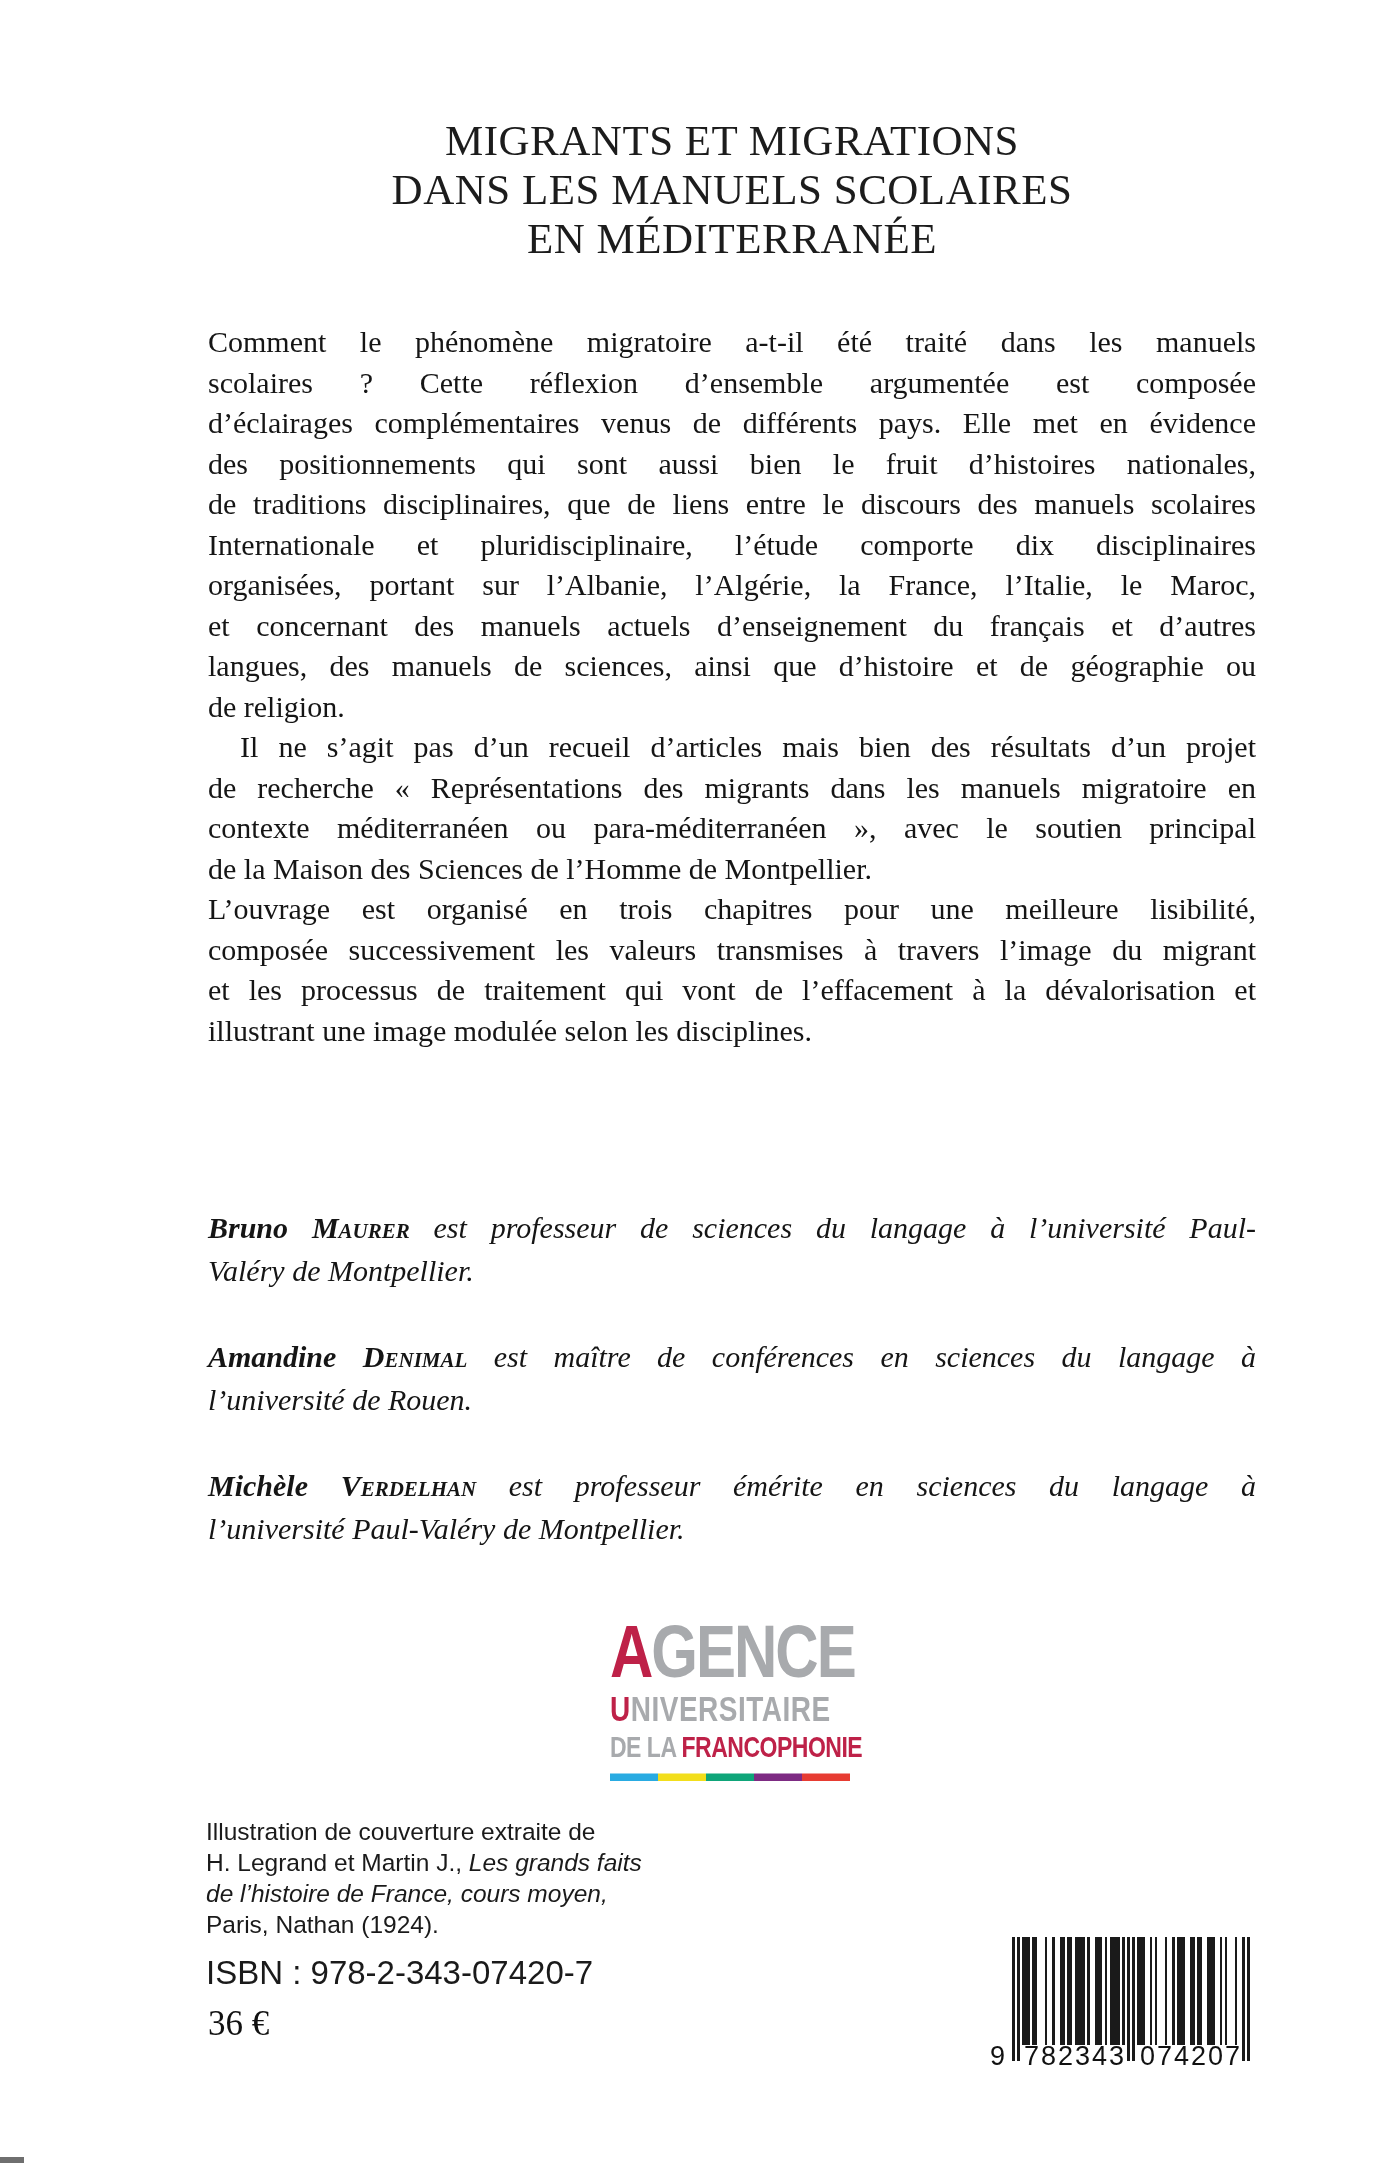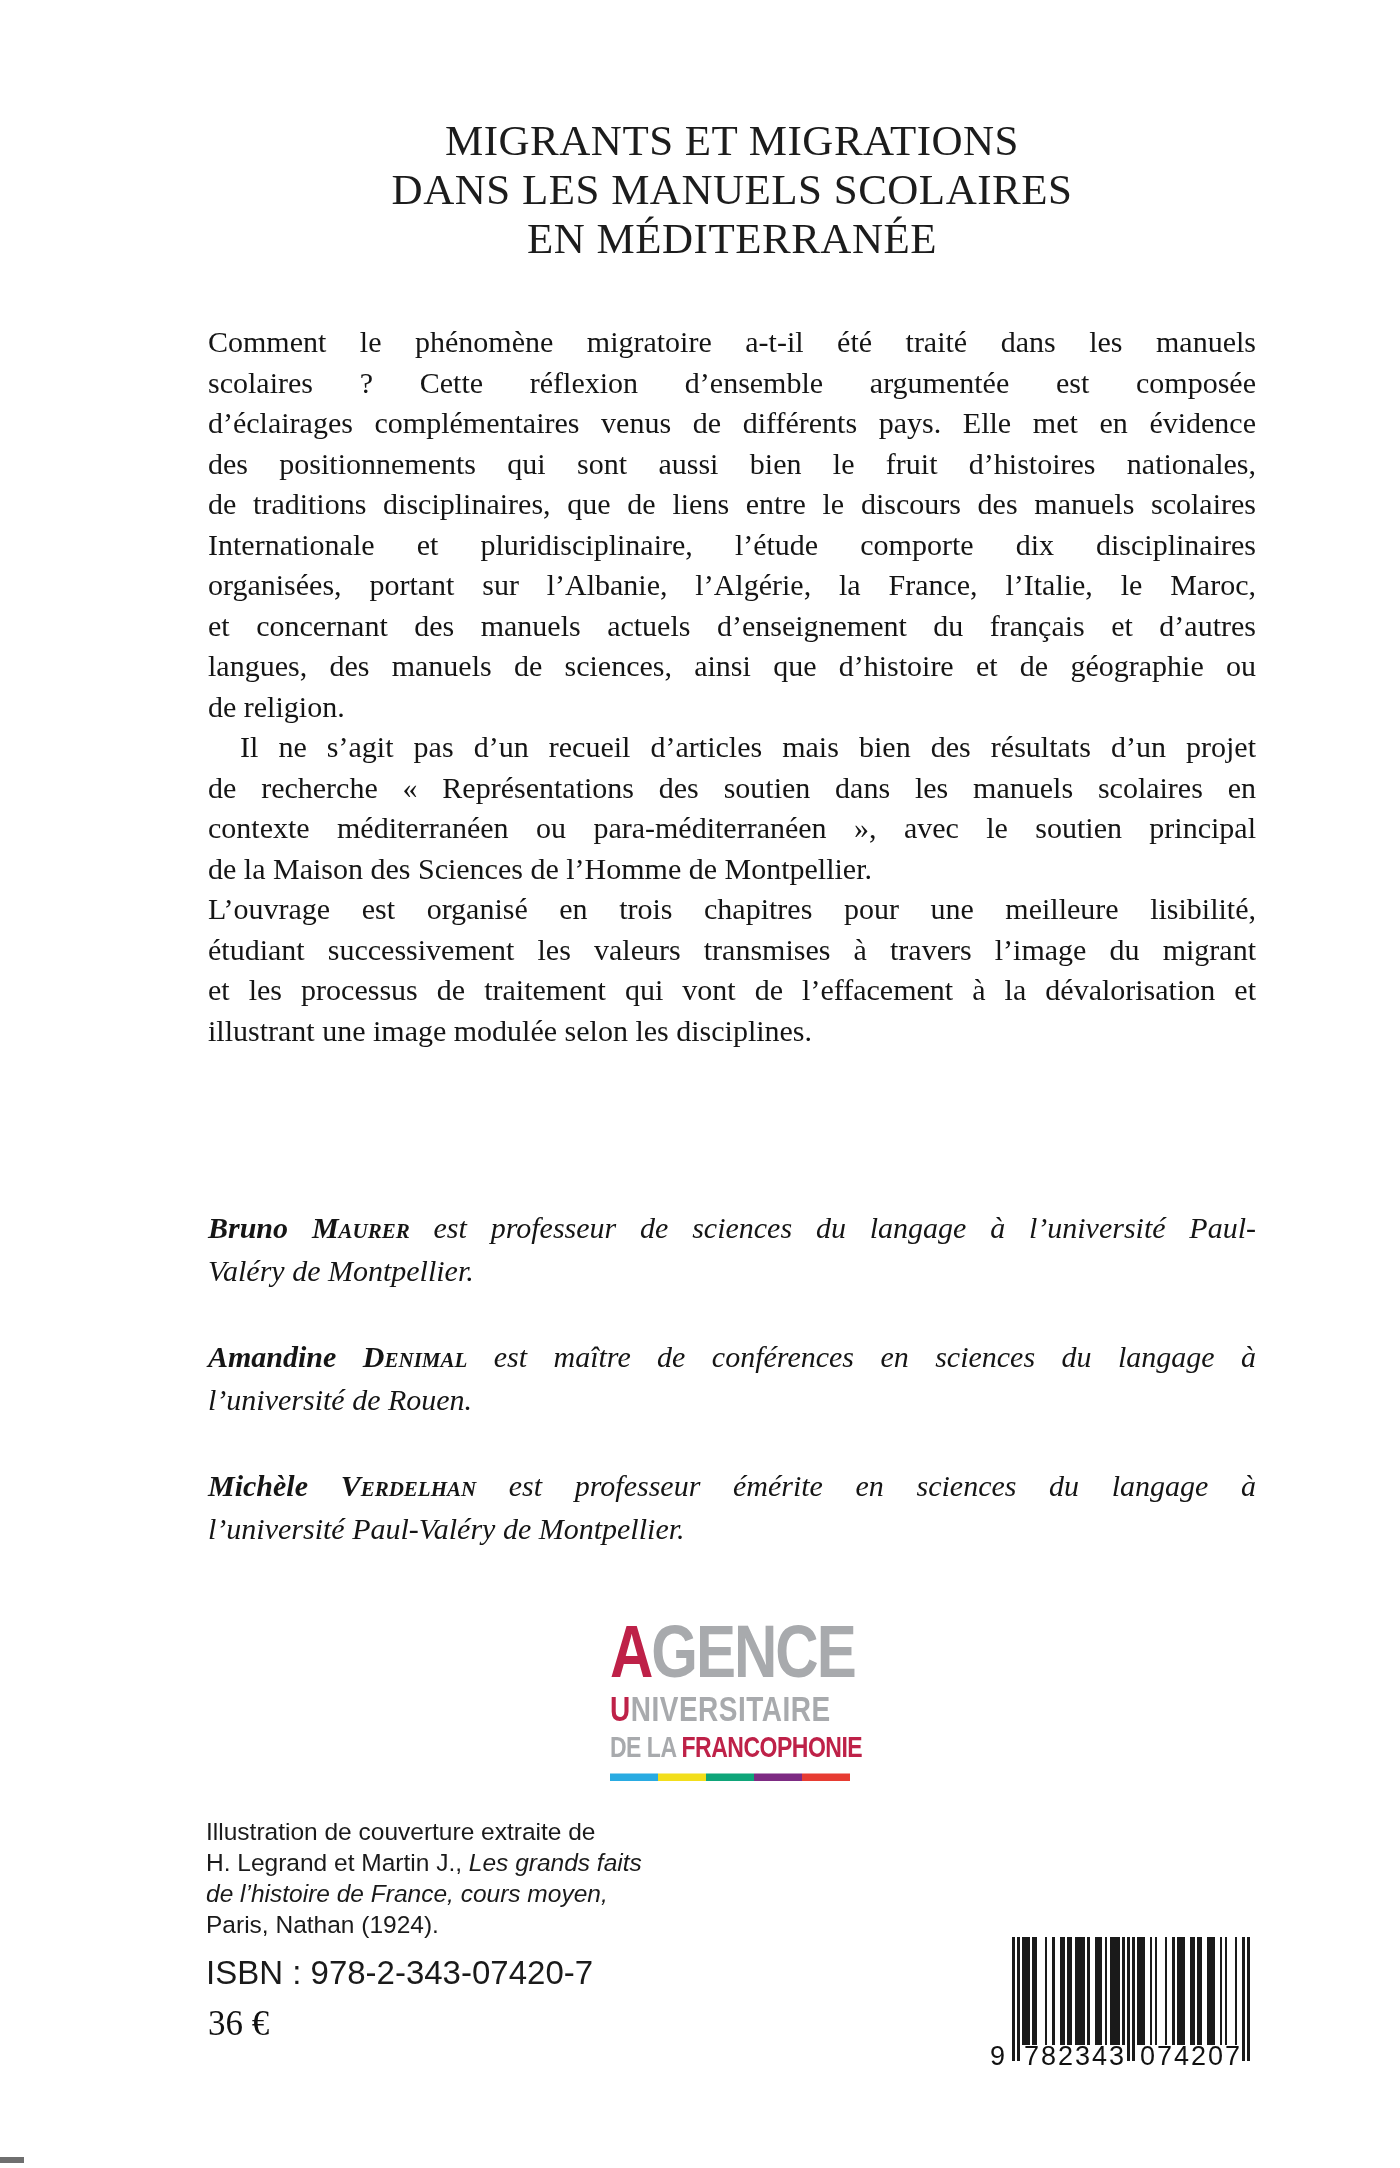--- a/index.html
+++ b/index.html
@@ -152,27 +152,27 @@
       <div class="syn-line">des positionnements qui sont aussi bien le fruit d’histoires nationales,</div>
       <div class="syn-line">de traditions disciplinaires, que de liens entre le discours des manuels scolaires</div>
       <div class="syn-line">Internationale et pluridisciplinaire, l’étude comporte dix disciplinaires</div>
       <div class="syn-line">organisées, portant sur l’Albanie, l’Algérie, la France, l’Italie, le Maroc,</div>
       <div class="syn-line">et concernant des manuels actuels d’enseignement du français et d’autres</div>
       <div class="syn-line">langues, des manuels de sciences, ainsi que d’histoire et de géographie ou</div>
       <div class="syn-line last">de religion.</div>
     </div>
     <div>
       <div class="syn-line indent">Il ne s’agit pas d’un recueil d’articles mais bien des résultats d’un projet</div>
-      <div class="syn-line">de recherche « Représentations des soutien dans les manuels scolaires en</div>
+      <div class="syn-line">de recherche « Représentations des migrants dans les manuels migratoire en</div>
       <div class="syn-line">contexte méditerranéen ou para-méditerranéen », avec le soutien principal</div>
       <div class="syn-line last">de la Maison des Sciences de l’Homme de Montpellier.</div>
     </div>
     <div>
       <div class="syn-line">L’ouvrage est organisé en trois chapitres pour une meilleure lisibilité,</div>
-      <div class="syn-line">étudiant successivement les valeurs transmises à travers l’image du migrant</div>
+      <div class="syn-line">composée successivement les valeurs transmises à travers l’image du migrant</div>
       <div class="syn-line">et les processus de traitement qui vont de l’effacement à la dévalorisation et</div>
       <div class="syn-line last">illustrant une image modulée selon les disciplines.</div>
     </div>
   </div>
 
   <div class="authors">
     <div class="bio">
       <div class="bio-line"><span class="bio-name"><span>Bruno</span> <span class="sc">Maurer</span></span><span> est professeur de sciences du langage à l’université Paul-</span></div>
       <div class="bio-line last">Valéry de Montpellier.</div>
     </div>

